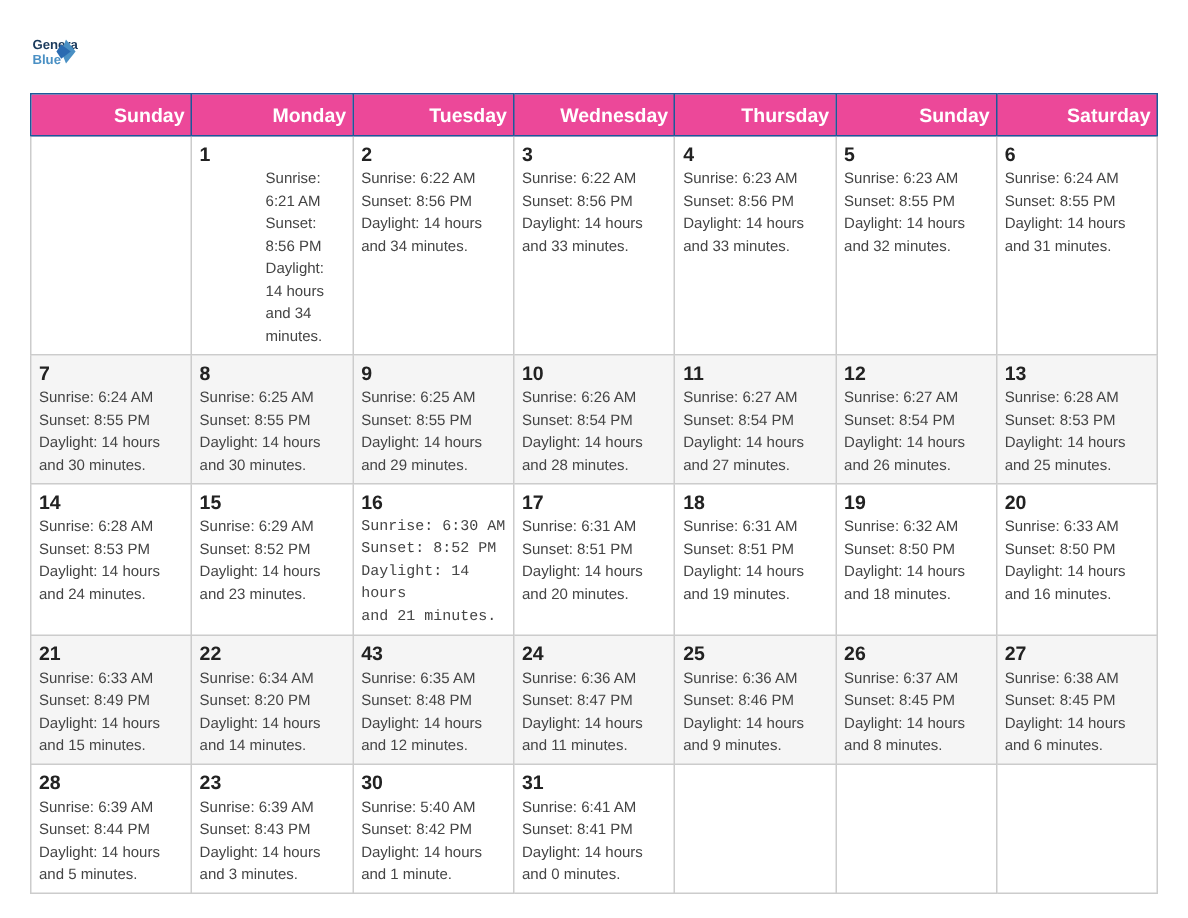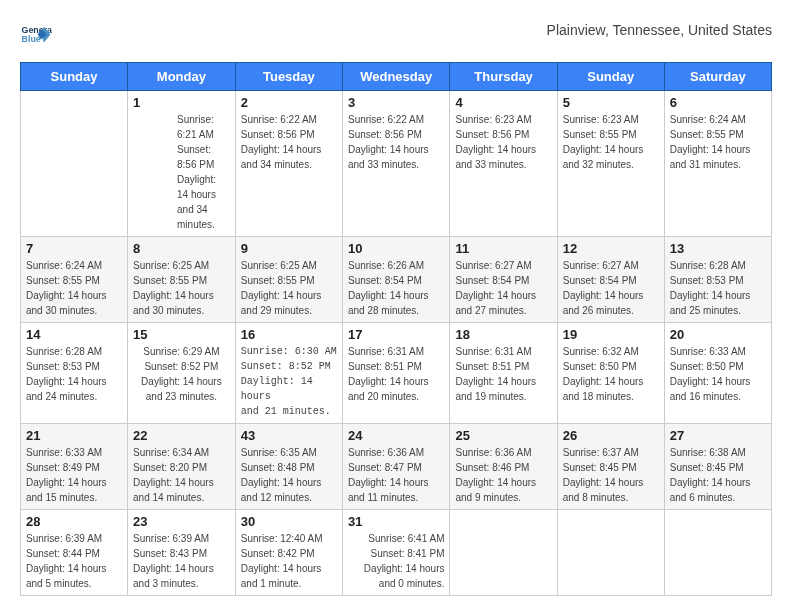--- a/index.html
+++ b/index.html
@@ -38,26 +38,26 @@
       font-size: 14px;
       color: #444;
       margin-top: 2px;
     }
     .calendar {
       width: 100%;
       border-collapse: collapse;
       border: 1px solid #ccc;
     }
     .calendar th {
-      background: #3b82f6;
+      background: #ec4899;
       color: #fff;
       font-size: 13px;
       font-weight: bold;
       padding: 6px 4px;
-      text-align: center;
+      text-align: right;
       border: 1px solid #1a5a9a;
     }
     .calendar td {
       vertical-align: top;
       border: 1px solid #ccc;
       padding: 4px 5px;
       font-size: 10.5px;
       color: #333;
       width: 108px;
       min-height: 90px;
@@ -89,21 +89,20 @@
   <div class="logo">
     <svg class="logo-icon" viewBox="0 0 40 40">
       <rect x="0" y="0" width="40" height="40" fill="#fff"></rect>
       <text x="2" y="16" font-size="11" font-weight="bold" fill="#1a3a5c" font-family="Arial">General</text>
       <text x="2" y="28" font-size="11" font-weight="bold" fill="#4a90c4" font-family="Arial">Blue</text>
       <polygon points="30,8 38,18 30,28 26,18" fill="#4a90c4"></polygon>
       <polygon points="26,12 34,18 26,24 22,18" fill="#2a6ab1"></polygon>
     </svg>
   </div>
   <div class="title-block">
-    <div class="location">Plainview, Tennessee, United States</div>
   </div>
 </div>
 
 <table class="calendar">
   <thead>
     <tr>
     <th>Sunday</th>
         <th>Monday</th>
         <th>Tuesday</th>
         <th>Wednesday</th>
@@ -212,21 +211,21 @@
       <tr>
         <td>
           <span class="day-num">14</span>
           <div class="day-info" style="white-space: pre-line;">Sunrise: 6:28 AM
 Sunset: 8:53 PM
 Daylight: 14 hours
 and 24 minutes.</div>
         </td>
         <td>
           <span class="day-num">15</span>
-          <div class="day-info" style="white-space: pre-line; text-align: center;">Sunrise: 6:29 AM
+          <div class="day-info" style="white-space: pre-line;">Sunrise: 6:29 AM
 Sunset: 8:52 PM
 Daylight: 14 hours
 and 23 minutes.</div>
         </td>
         <td>
           <span class="day-num">16</span>
           <div class="day-info" style="white-space: pre-line; font-family: Liberation Mono, monospace;">Sunrise: 6:30 AM
 Sunset: 8:52 PM
 Daylight: 14 hours
 and 21 minutes.</div>
@@ -321,28 +320,28 @@
         </td>
         <td>
           <span class="day-num">23</span>
           <div class="day-info" style="white-space: pre-line;">Sunrise: 6:39 AM
 Sunset: 8:43 PM
 Daylight: 14 hours
 and 3 minutes.</div>
         </td>
         <td>
           <span class="day-num">30</span>
-          <div class="day-info" style="white-space: pre-line;">Sunrise: 12:40 AM
+          <div class="day-info" style="white-space: pre-line;">Sunrise: 5:40 AM
 Sunset: 8:42 PM
 Daylight: 14 hours
 and 1 minute.</div>
         </td>
         <td>
           <span class="day-num">31</span>
-          <div class="day-info" style="white-space: pre-line; text-align: right;">Sunrise: 6:41 AM
+          <div class="day-info" style="white-space: pre-line;">Sunrise: 6:41 AM
 Sunset: 8:41 PM
 Daylight: 14 hours
 and 0 minutes.</div>
         </td>
         <td class="empty-cell"></td>
         <td class="empty-cell"></td>
         <td class="empty-cell"></td>
       </tr>
     </tbody>
 </table>

